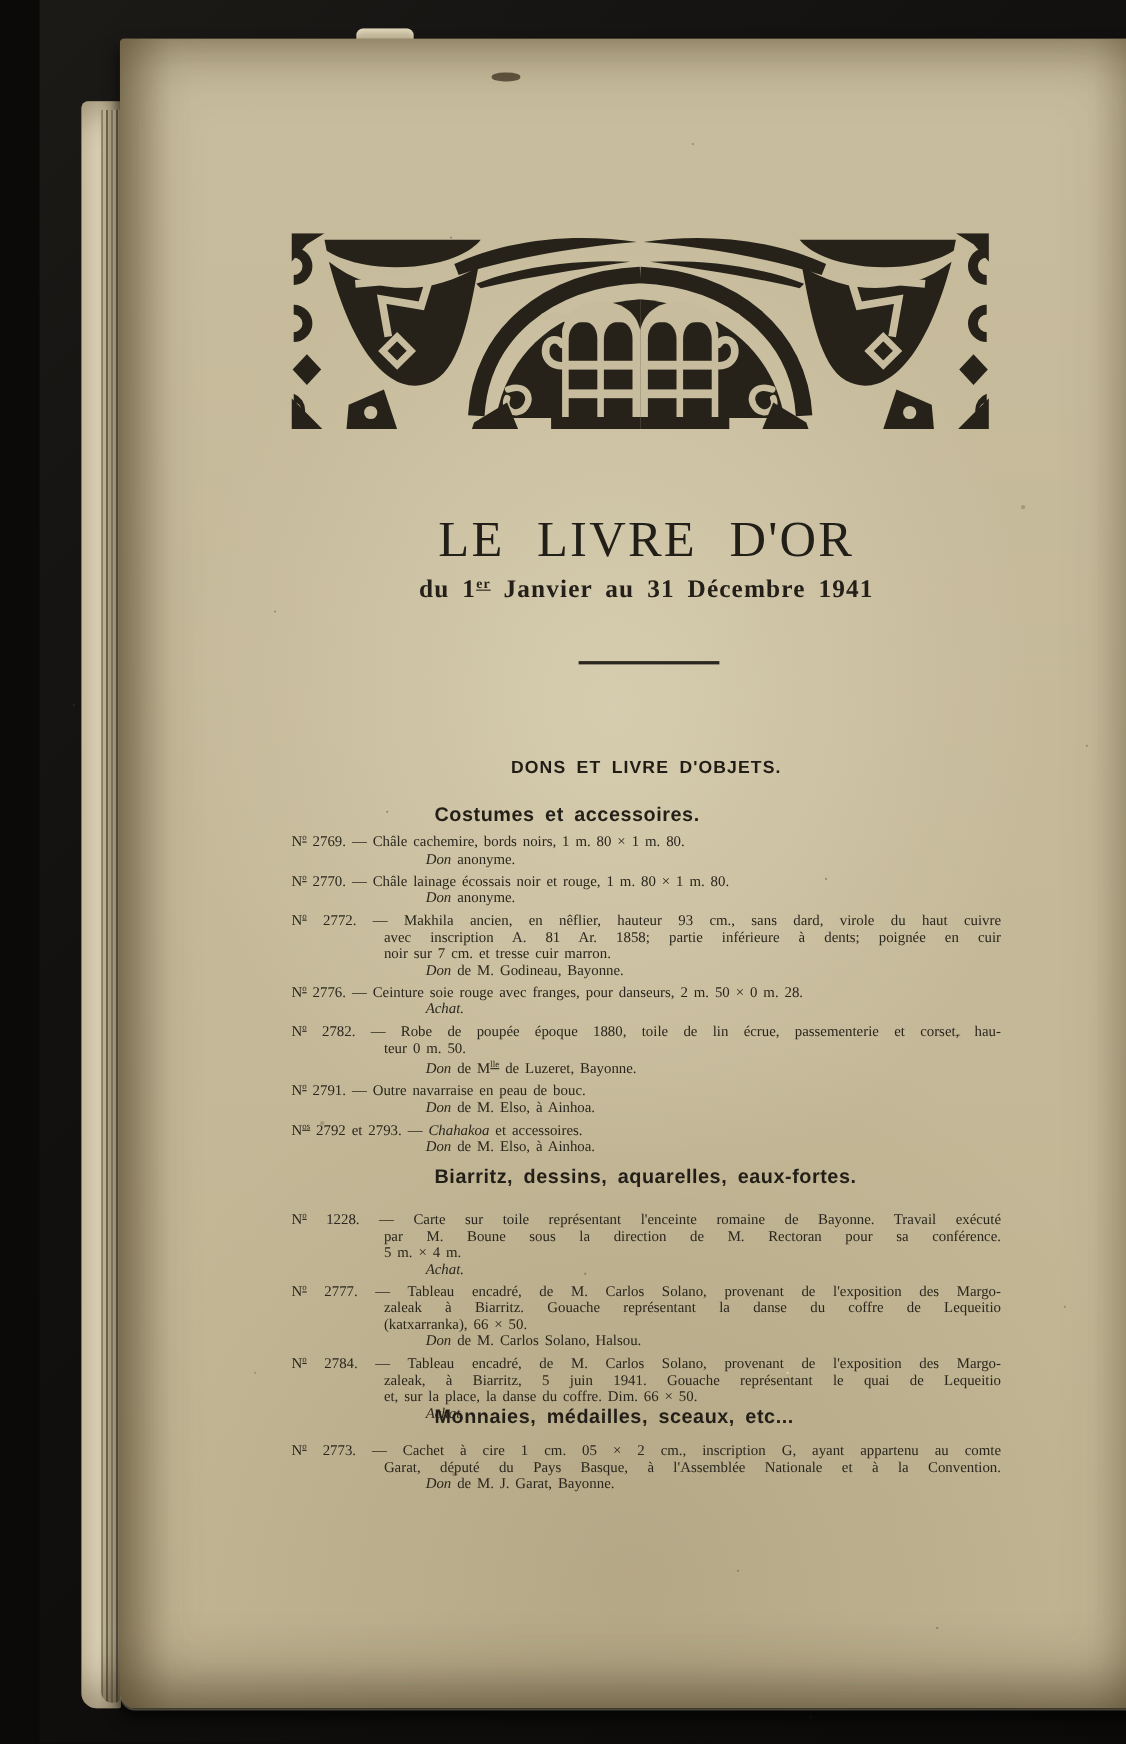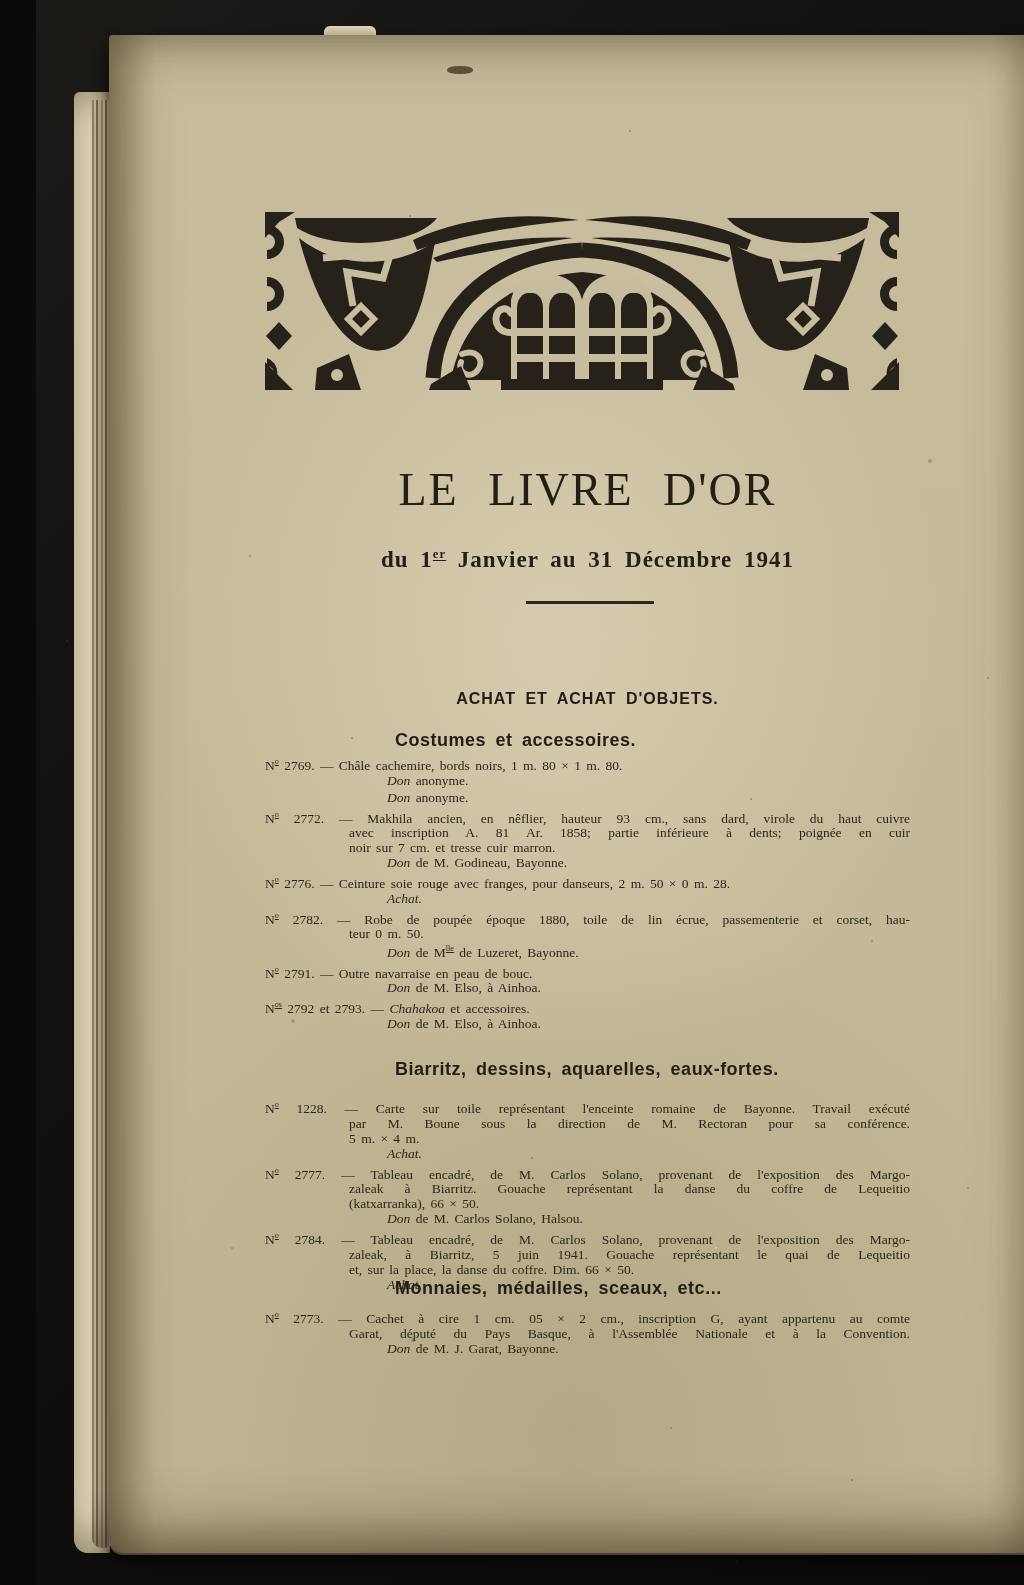--- a/index.html
+++ b/index.html
@@ -55,21 +55,21 @@
       858px 1152px 0 rgba(90,78,52,.4), 303px 1304px 0 1px rgba(60,50,32,.3),
       561px 1392px 0 rgba(90,78,52,.45), 742px 1444px 0 rgba(60,50,32,.4),
       122px 1212px 0 rgba(90,78,52,.35), 878px 642px 0 rgba(60,50,32,.35),
       462px 333px 0 rgba(235,228,200,.8), 606px 1212px 0 rgba(235,228,200,.7);}
   
   .content{position:absolute;left:156px;top:0;width:645px;height:1518px;color:#2a261d;}
   .ornament{position:absolute;left:0;top:177px;width:634px;height:178px;}
   .title{position:absolute;left:0;top:428px;width:100%;margin:0;text-align:center;
     font-family:"Liberation Serif",serif;font-weight:normal;font-size:46px;color:#221f18;
     letter-spacing:2px;word-spacing:16px;}
-  .subtitle{position:absolute;left:0;top:512px;width:100%;margin:0;text-align:center;
+  .subtitle{position:absolute;left:0;top:488px;width:100%;margin:0;text-align:center;
     font-family:"Liberation Serif",serif;font-weight:bold;font-size:23px;color:#242019;
     letter-spacing:1px;word-spacing:5px;}
   .subtitle .sup{font-size:.55em;vertical-align:super;text-decoration:underline;text-underline-offset:2px;}
   .rule{position:absolute;left:50%;top:566px;width:128px;height:3px;margin-left:-62px;background:#2b2720;}
   .main-heading{position:absolute;left:0;top:655px;width:100%;margin:0;text-align:center;
     font-family:"Liberation Sans",sans-serif;font-weight:bold;font-size:16px;color:#211d16;
     letter-spacing:1px;word-spacing:4px;}
   .sec{position:absolute;left:0;width:645px;}
   .sec h4{margin:0 0 0 130px;font-family:Liberation Sans, sans-serif;font-weight:bold;
     font-size:18px;color:#231f18;letter-spacing:.5px;word-spacing:4px;}
@@ -139,30 +139,31 @@
         <use href="#halfband"></use>
         <use href="#halfband" transform="translate(634,0) scale(-1,1)"></use>
       </svg>
 
       <h1 class="title">LE LIVRE D'OR</h1>
 
       <h2 class="subtitle"><span>du 1</span><span class="sup">er</span><span> Janvier au 31 Décembre 1941</span></h2>
 
       <div class="rule"></div>
 
-      <h3 class="main-heading">ACHAT ET ACHAT D'OBJETS.</h3>
+      <h3 class="main-heading">DONS ET LIVRE D'OBJETS.</h3>
 
       <section class="sec sec0">
         <h4>Costumes et accessoires.</h4>
         <div class="entries">
             <div class="entry">
               <div class="line ind0"><span>N</span><span class="sup">o</span><span> 2769. — Châle cachemire, bords noirs, 1 m. 80 × 1 m. 80.</span></div>
               <div class="line ind2"><span class="i">Don</span><span> anonyme.</span></div>
             </div>
             <div class="entry">
+              <div class="line ind0"><span>N</span><span class="sup">o</span><span> 2770. — Châle lainage écossais noir et rouge, 1 m. 80 × 1 m. 80.</span></div>
               <div class="line ind2"><span class="i">Don</span><span> anonyme.</span></div>
             </div>
             <div class="entry">
               <div class="line ind0 just"><span>N</span><span class="sup">o</span><span> 2772. — Makhila ancien, en nêflier, hauteur 93 cm., sans dard, virole du haut cuivre</span></div>
               <div class="line ind1 just"><span>avec inscription A. 81 Ar. 1858; partie inférieure à dents; poignée en cuir</span></div>
               <div class="line ind1"><span>noir sur 7 cm. et tresse cuir marron.</span></div>
               <div class="line ind2"><span class="i">Don</span><span> de M. Godineau, Bayonne.</span></div>
             </div>
             <div class="entry">
               <div class="line ind0"><span>N</span><span class="sup">o</span><span> 2776. — Ceinture soie rouge avec franges, pour danseurs, 2 m. 50 × 0 m. 28.</span></div>

